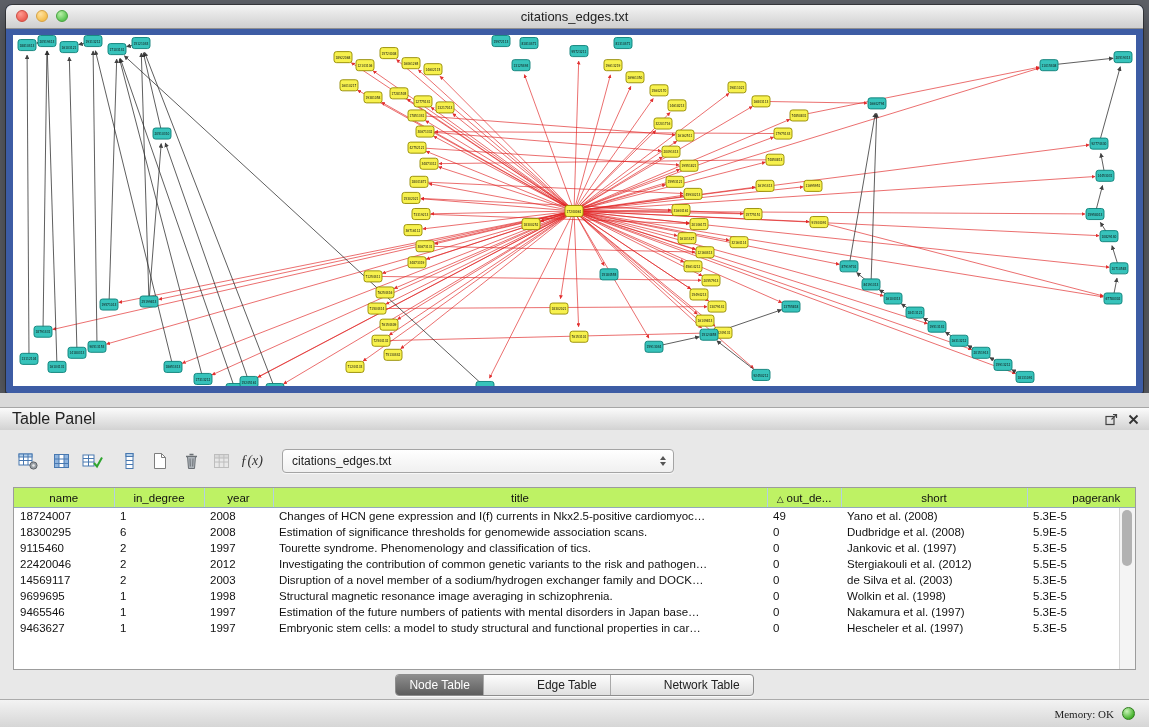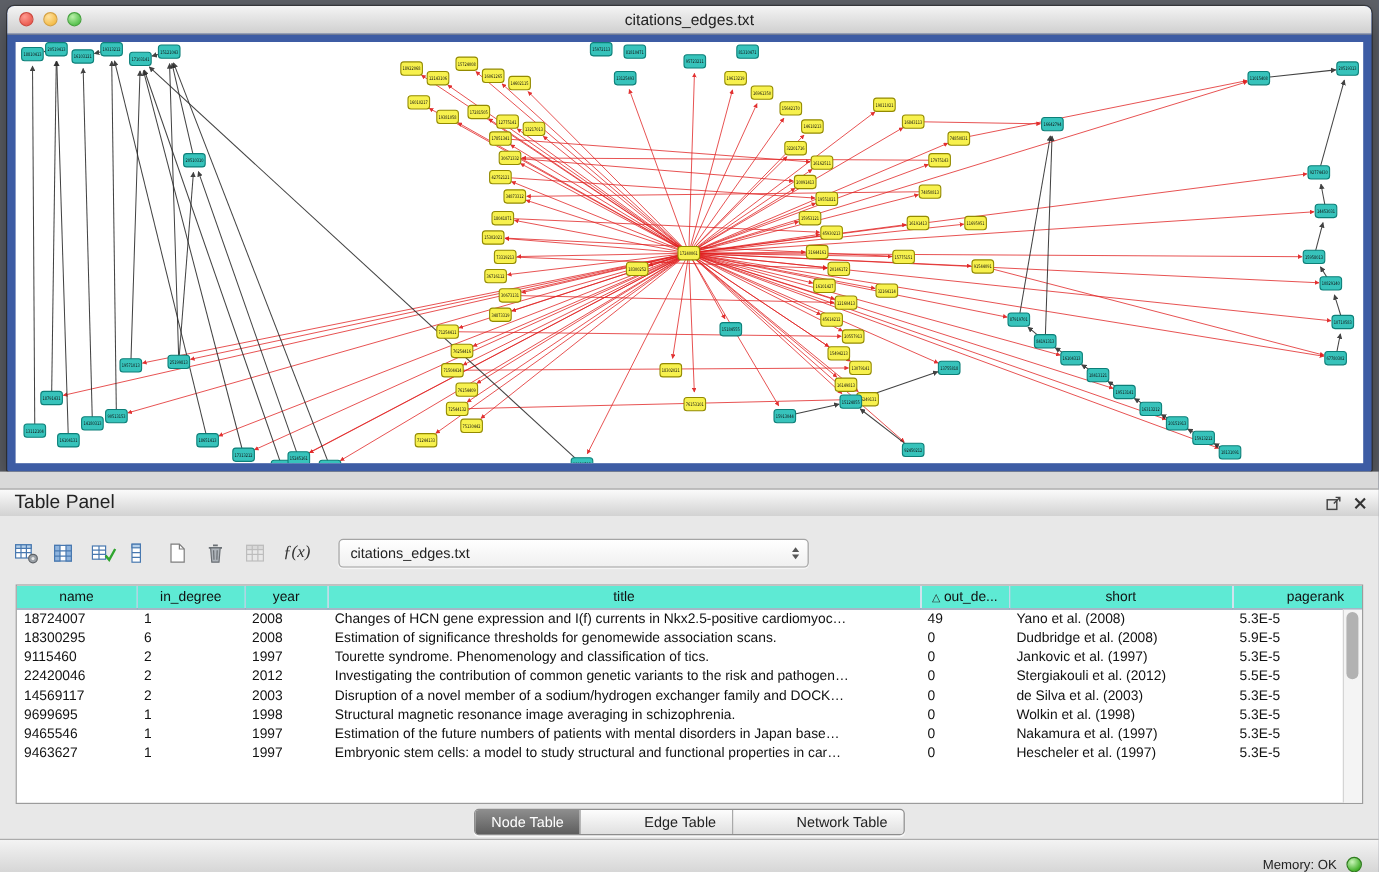--- a/index.html
+++ b/index.html
@@ -31,54 +31,54 @@
   .lower{position:absolute;left:0;top:393px;width:100%;height:334px;background:#d9d9d9;}
   .panel-header{position:absolute;top:14px;left:0;right:0;height:22px;
                 background:linear-gradient(#fbfbfb,#d2d2d2);
                 border-top:1px solid #a6a6a6;border-bottom:1px solid #9e9e9e;}
   .panel-title{margin-left:12px;line-height:22px;font-size:16px;color:#222;}
   .panel-actions{position:absolute;right:10px;top:0;height:22px;display:flex;align-items:center;gap:10px;}
   .panel-actions svg{display:block;}
 
   .panel-body{position:absolute;top:37px;bottom:27px;left:0;right:0;background:#e8e8e8;}
   .toolbar{display:flex;align-items:center;gap:5px;margin:17px 0 0 12px;height:28px;}
-  .tbtn{width:27px;height:26px;display:flex;align-items:center;justify-content:flex-start;
+  .tbtn{width:27px;height:26px;display:flex;align-items:center;justify-content:flex-end;
         border:0;background:transparent;border-radius:4px;padding:0;}
   .tbtn.disabled{opacity:.45;}
   .fx{font-family:"Liberation Serif",serif;font-style:italic;font-size:14px;color:#333;}
   .select{margin-left:14px;width:390px;height:22px;background:linear-gradient(#ffffff,#f0f0f0);
           border:1px solid #a4a4a4;border-radius:4px;display:flex;align-items:center;
           font-size:12px;color:#222;box-shadow:0 1px 1px rgba(255,255,255,.7);}
   .select .val{padding-left:9px;flex:1;}
   .sel-arrows{display:flex;flex-direction:column;gap:2px;padding-right:7px;}
   .tri-up{width:0;height:0;border-left:3.5px solid transparent;border-right:3.5px solid transparent;border-bottom:4.5px solid #555;}
   .tri-dn{width:0;height:0;border-left:3.5px solid transparent;border-right:3.5px solid transparent;border-top:4.5px solid #555;}
 
   .table-area{position:absolute;left:13px;right:13px;top:57px;bottom:30px;background:#fff;
               border:1px solid #9c9c9c;overflow:hidden;}
   table{border-collapse:collapse;width:100%;table-layout:fixed;}
-  th{height:19px;background:#5eead4;border-right:1px solid #b4cfe2;border-bottom:1px solid #93a9bc;
+  th{height:19px;background:#bef264;border-right:1px solid #b4cfe2;border-bottom:1px solid #93a9bc;
      font-size:11.5px;font-weight:normal;color:#111;text-align:center;padding:0 2px;overflow:hidden;white-space:nowrap;margin-left:12px;}
   th:last-child{border-right:none;padding-left:32px;}
   td{height:16px;font-size:11.5px;color:#111;padding:0 0 0 6px;white-space:nowrap;overflow:hidden;}
   .sortmark{font-size:9px;margin-right:3px;color:#222;}
 
   .vscroll{position:absolute;top:20px;right:0;bottom:0;width:15px;background:#f4f4f4;border-left:1px solid #d4d4d4;}
   .vthumb{position:absolute;top:2px;left:2px;width:10px;height:56px;border-radius:6px;background:#b2b2b2;}
 
   .tabs{position:absolute;left:0;right:0;bottom:4px;display:flex;justify-content:center;}
   .seg{display:flex;border:1px solid #8d8d8d;border-radius:4px;overflow:hidden;
        background:linear-gradient(#fdfdfd,#e0e0e0);box-shadow:0 1px 1px rgba(255,255,255,.8);gap:40px;}
   .tab{padding:3px 13px;font-size:12px;color:#222;border-right:1px solid #a9a9a9;line-height:14px;}
   .tab:last-child{border-right:none;}
   .tab.selected{background:linear-gradient(#8d8d8d,#5e5e5e);color:#fff;}
 
   .statusbar{position:absolute;left:0;bottom:0;width:100%;height:27px;
              background:linear-gradient(#f3f3f3,#d6d6d6);border-top:1px solid #ababab;
-             display:flex;align-items:flex-end;justify-content:flex-end;}
+             display:flex;align-items:center;justify-content:flex-end;font-family:Liberation Serif, serif;}
   .mem{font-size:11px;color:#222;margin-right:8px;}
   .led{width:11px;height:11px;border-radius:50%;margin-right:14px;
        background:radial-gradient(circle at 35% 30%,#c9f5b8,#43b02a 72%);border:1px solid #2f7d1e;}
 </style>
 </head>
 <body>
 
 <div class="mdi"></div>
 
 <div class="gwin">

